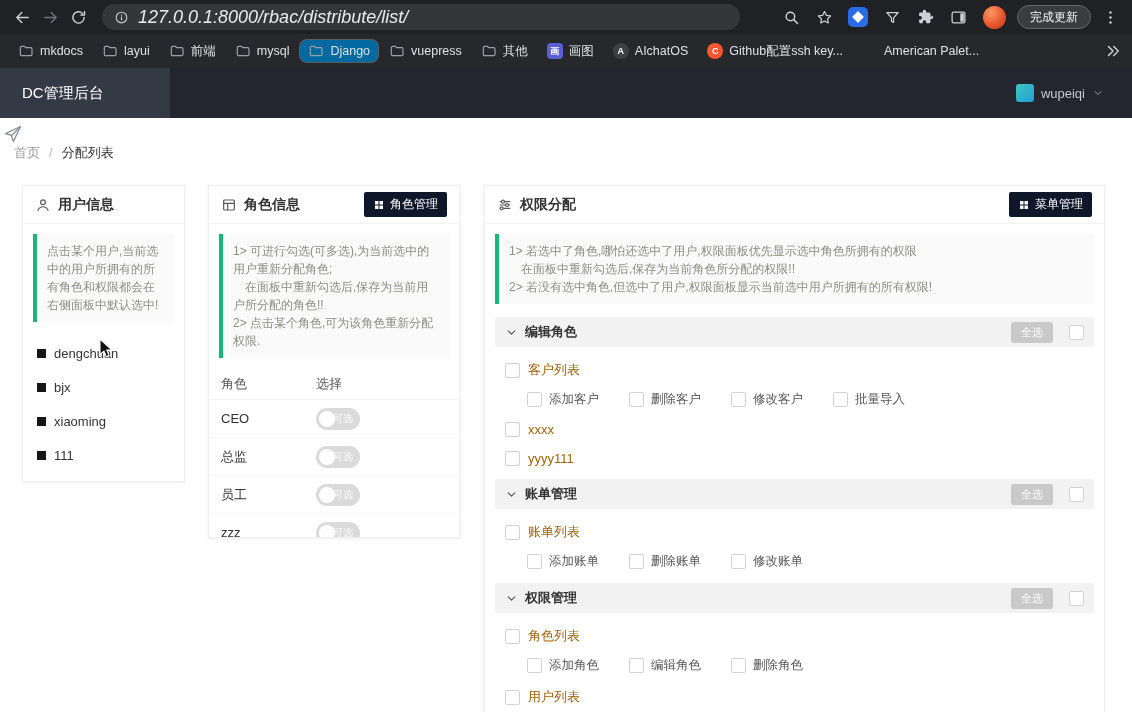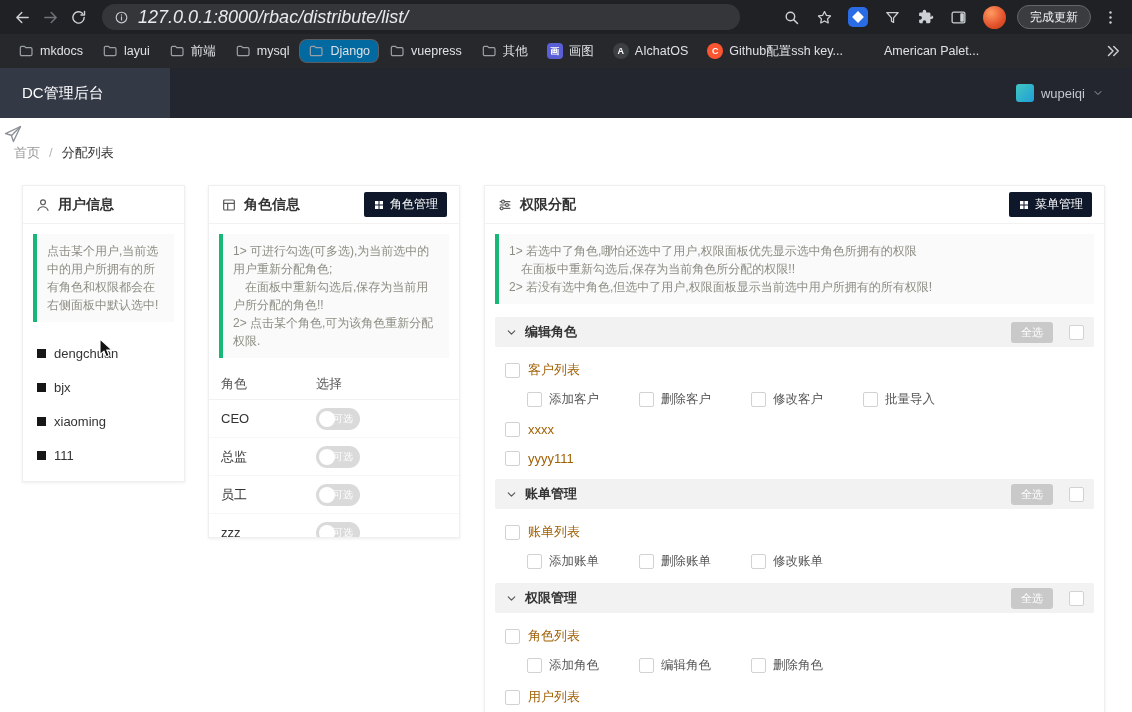--- a/index.html
+++ b/index.html
@@ -103,21 +103,21 @@
             padding:0 10px; margin-top:13px; border-radius:2px; cursor:pointer; }
   .pg-bar .icn { width:13px; height:13px; color:#555; flex:none; }
   .pg-title { font-size:13px; color:#333; font-weight:bold; }
   .select-all { margin-left:auto; background:#c9c9c9; color:#fff; border:none; border-radius:3px;
                 height:21px; padding:0 10px; font-size:11px; cursor:pointer;
                 font-family:"Liberation Sans",sans-serif; }
   .cb { width:15px; height:15px; border:1px solid #d2d2d2; background:#fff; border-radius:2px;
         flex:none; cursor:pointer; display:inline-block; }
   .pg-bar .cb { margin-left:9px; }
   .perm-row { display:flex; align-items:center; gap:8px; margin:14px 0 0 10px; font-size:13px; color:#a16207; }
-  .perm-children { display:flex; gap:40px; margin:12px 0 0 32px; }
+  .perm-children { display:flex; gap:30px; margin:12px 0 0 32px; }
   .perm-child { display:inline-flex; align-items:center; gap:7px; font-size:12.5px; color:#555; }
 
   .cursor { position:absolute; left:96px; top:338px; width:20px; height:22px; z-index:50; pointer-events:none; }
 </style>
 </head>
 <body>
 
 <div class="screen">
 
   <div class="toolbar">

